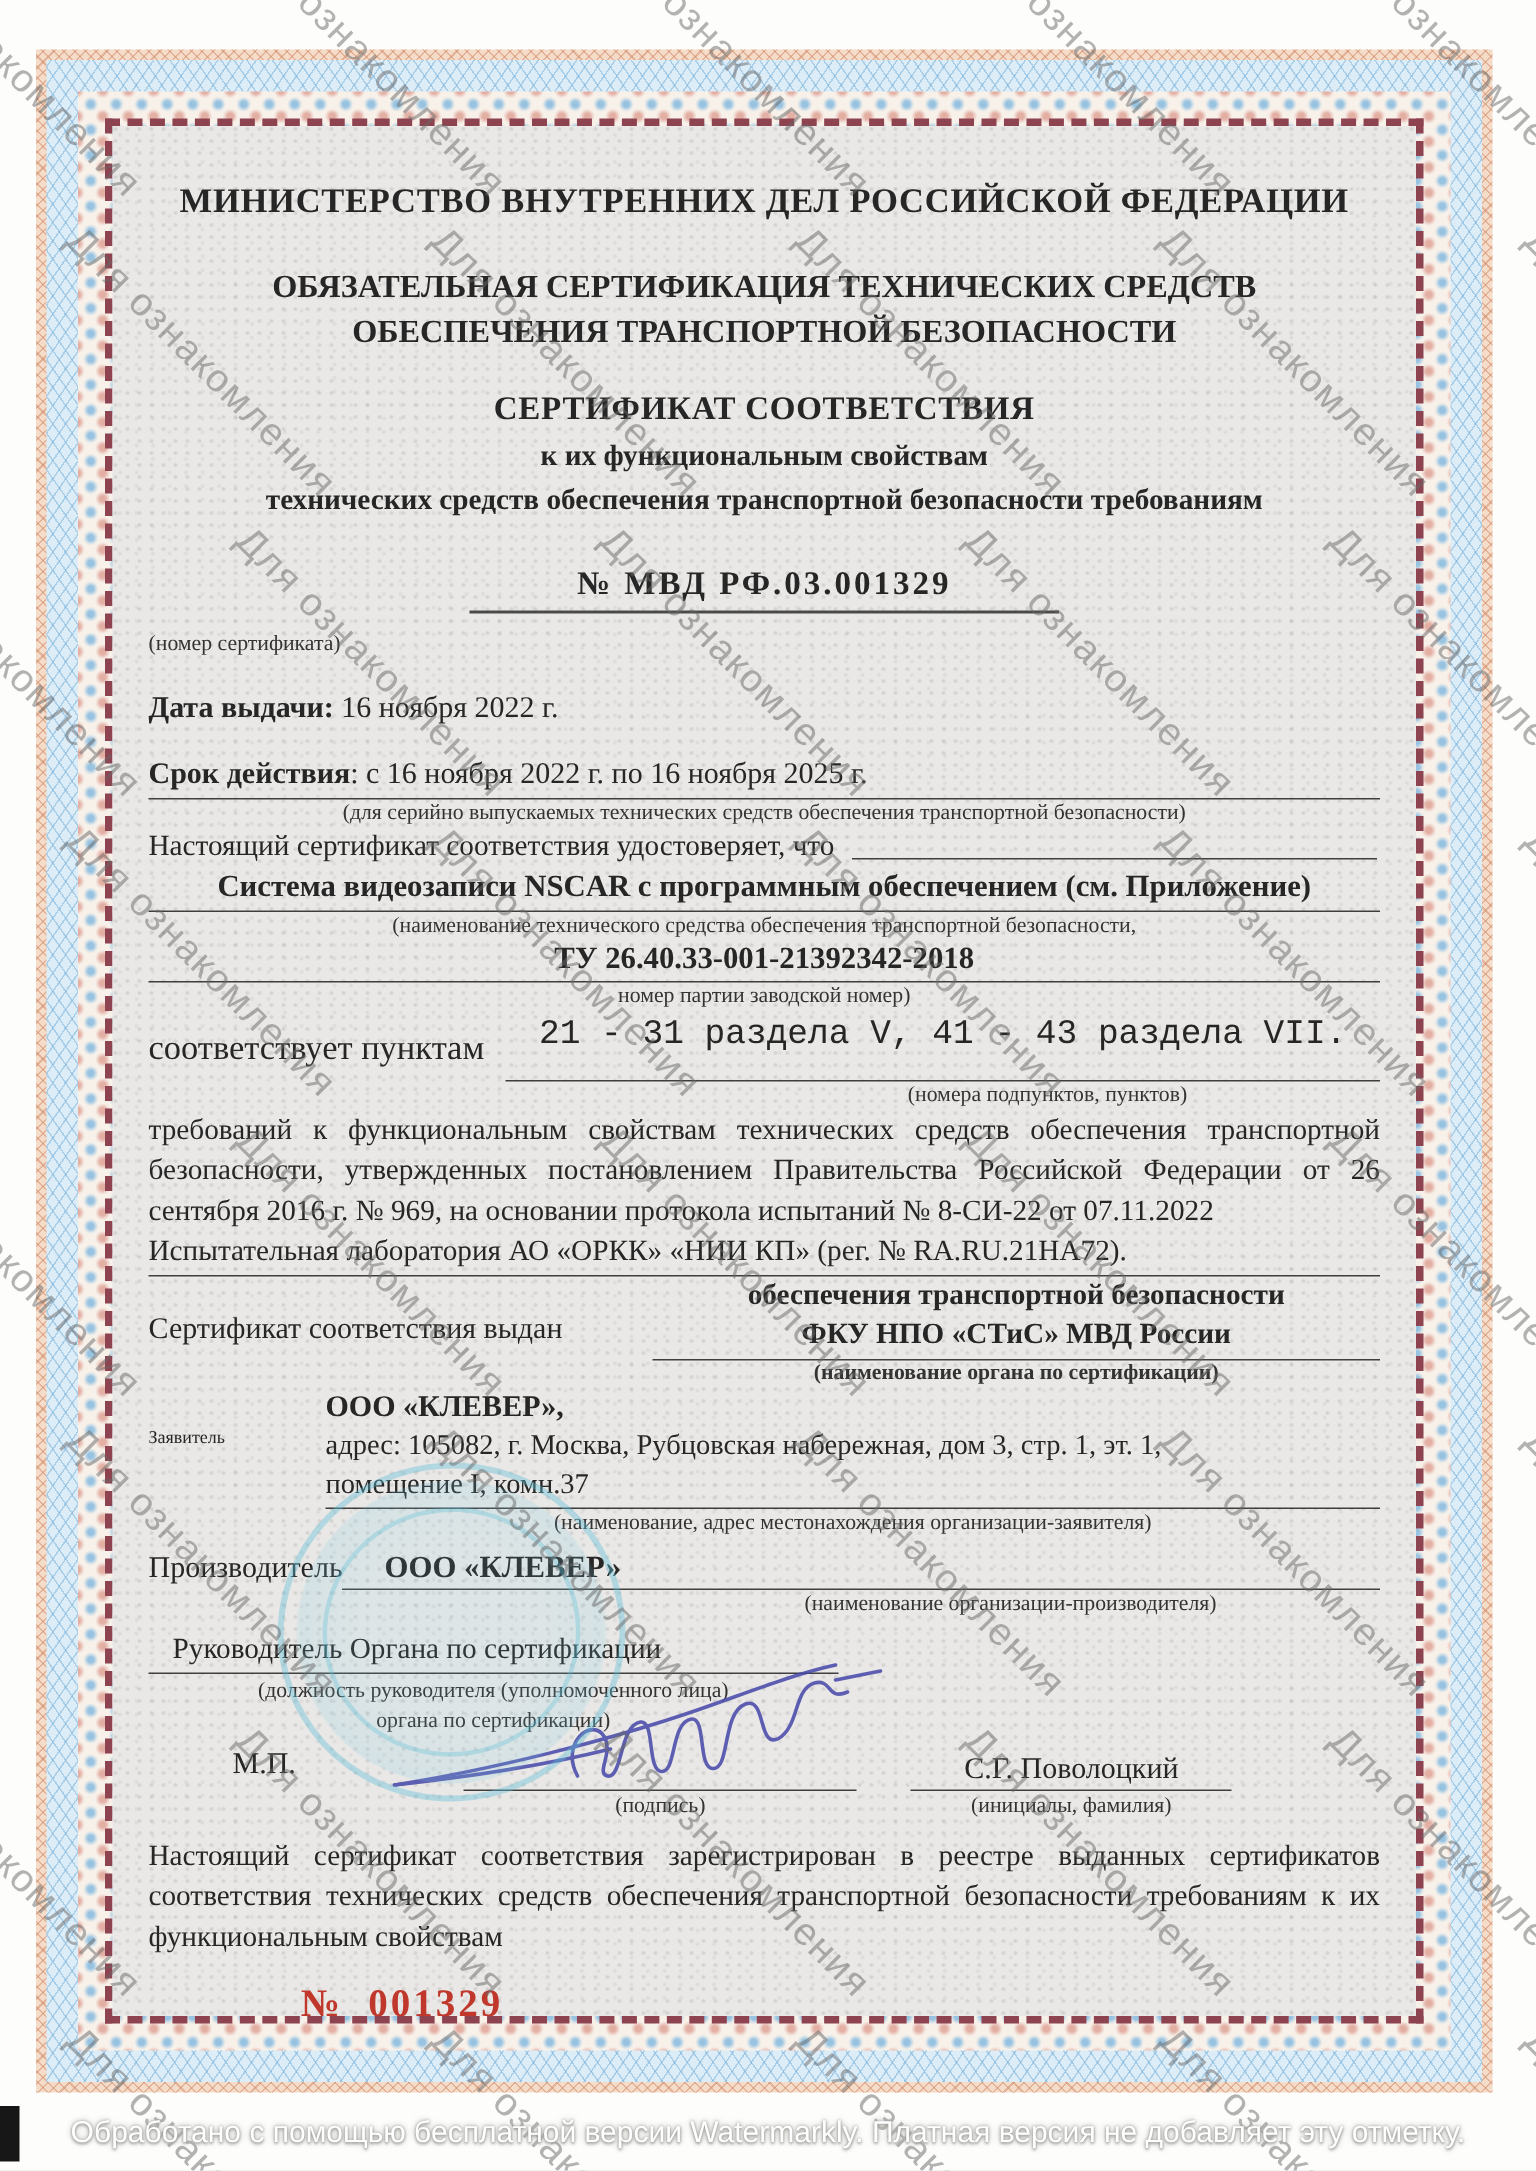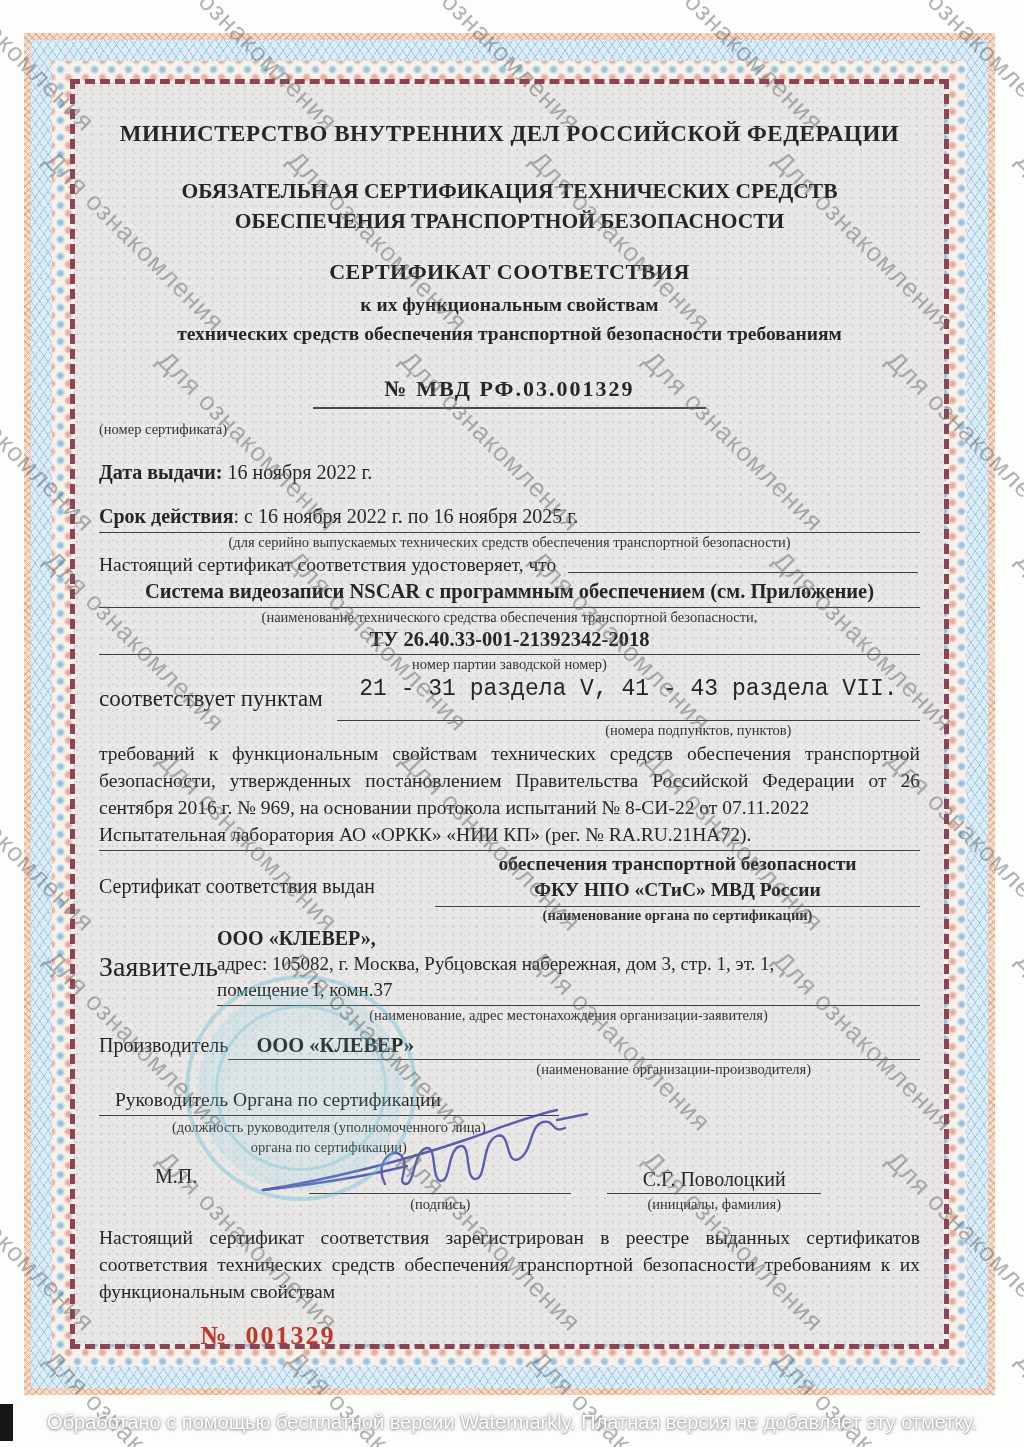--- a/index.html
+++ b/index.html
@@ -74,21 +74,21 @@
 
   .req-par { margin-top:2px; font-size:19.5px; line-height:27px; text-align:justify; }
   .lab-line { font-size:19.5px; line-height:27px; border-bottom:1.6px solid #3e3e3e; padding-bottom:2px; }
 
   .issued-row { display:flex; }
   .issued-label { width:336px; font-size:20px; padding-top:24px; }
   .issued-org { flex:1; text-align:center; font-size:19.5px; font-weight:bold; line-height:26px; }
   .org-underline { border-bottom:1.6px solid #3e3e3e; padding-bottom:3px; }
 
   .app-row { display:flex; margin-top:2px; }
-  .app-label { width:118px; font-size:28px; padding-top:26px; }
+  .app-label { width:118px; font-size:12px; padding-top:26px; }
   .app-col { flex:1; font-size:19px; line-height:26px; }
   .app-name { font-weight:bold; font-size:20px; }
   .app-underline { border-bottom:1.6px solid #3e3e3e; padding-bottom:2px; }
   .app-cap { text-align:center; margin-top:1px; }
 
   .manu-row { display:flex; margin-top:8px; font-size:20px; line-height:28px; }
   .manu-line { flex:1; border-bottom:1.6px solid #3e3e3e; padding-left:28px; font-weight:bold; font-size:20.5px; }
   .manu-cap { margin-left:40%; text-align:center; margin-top:1px; }
 
   .sig-head { margin-top:10px; width:56%; }

